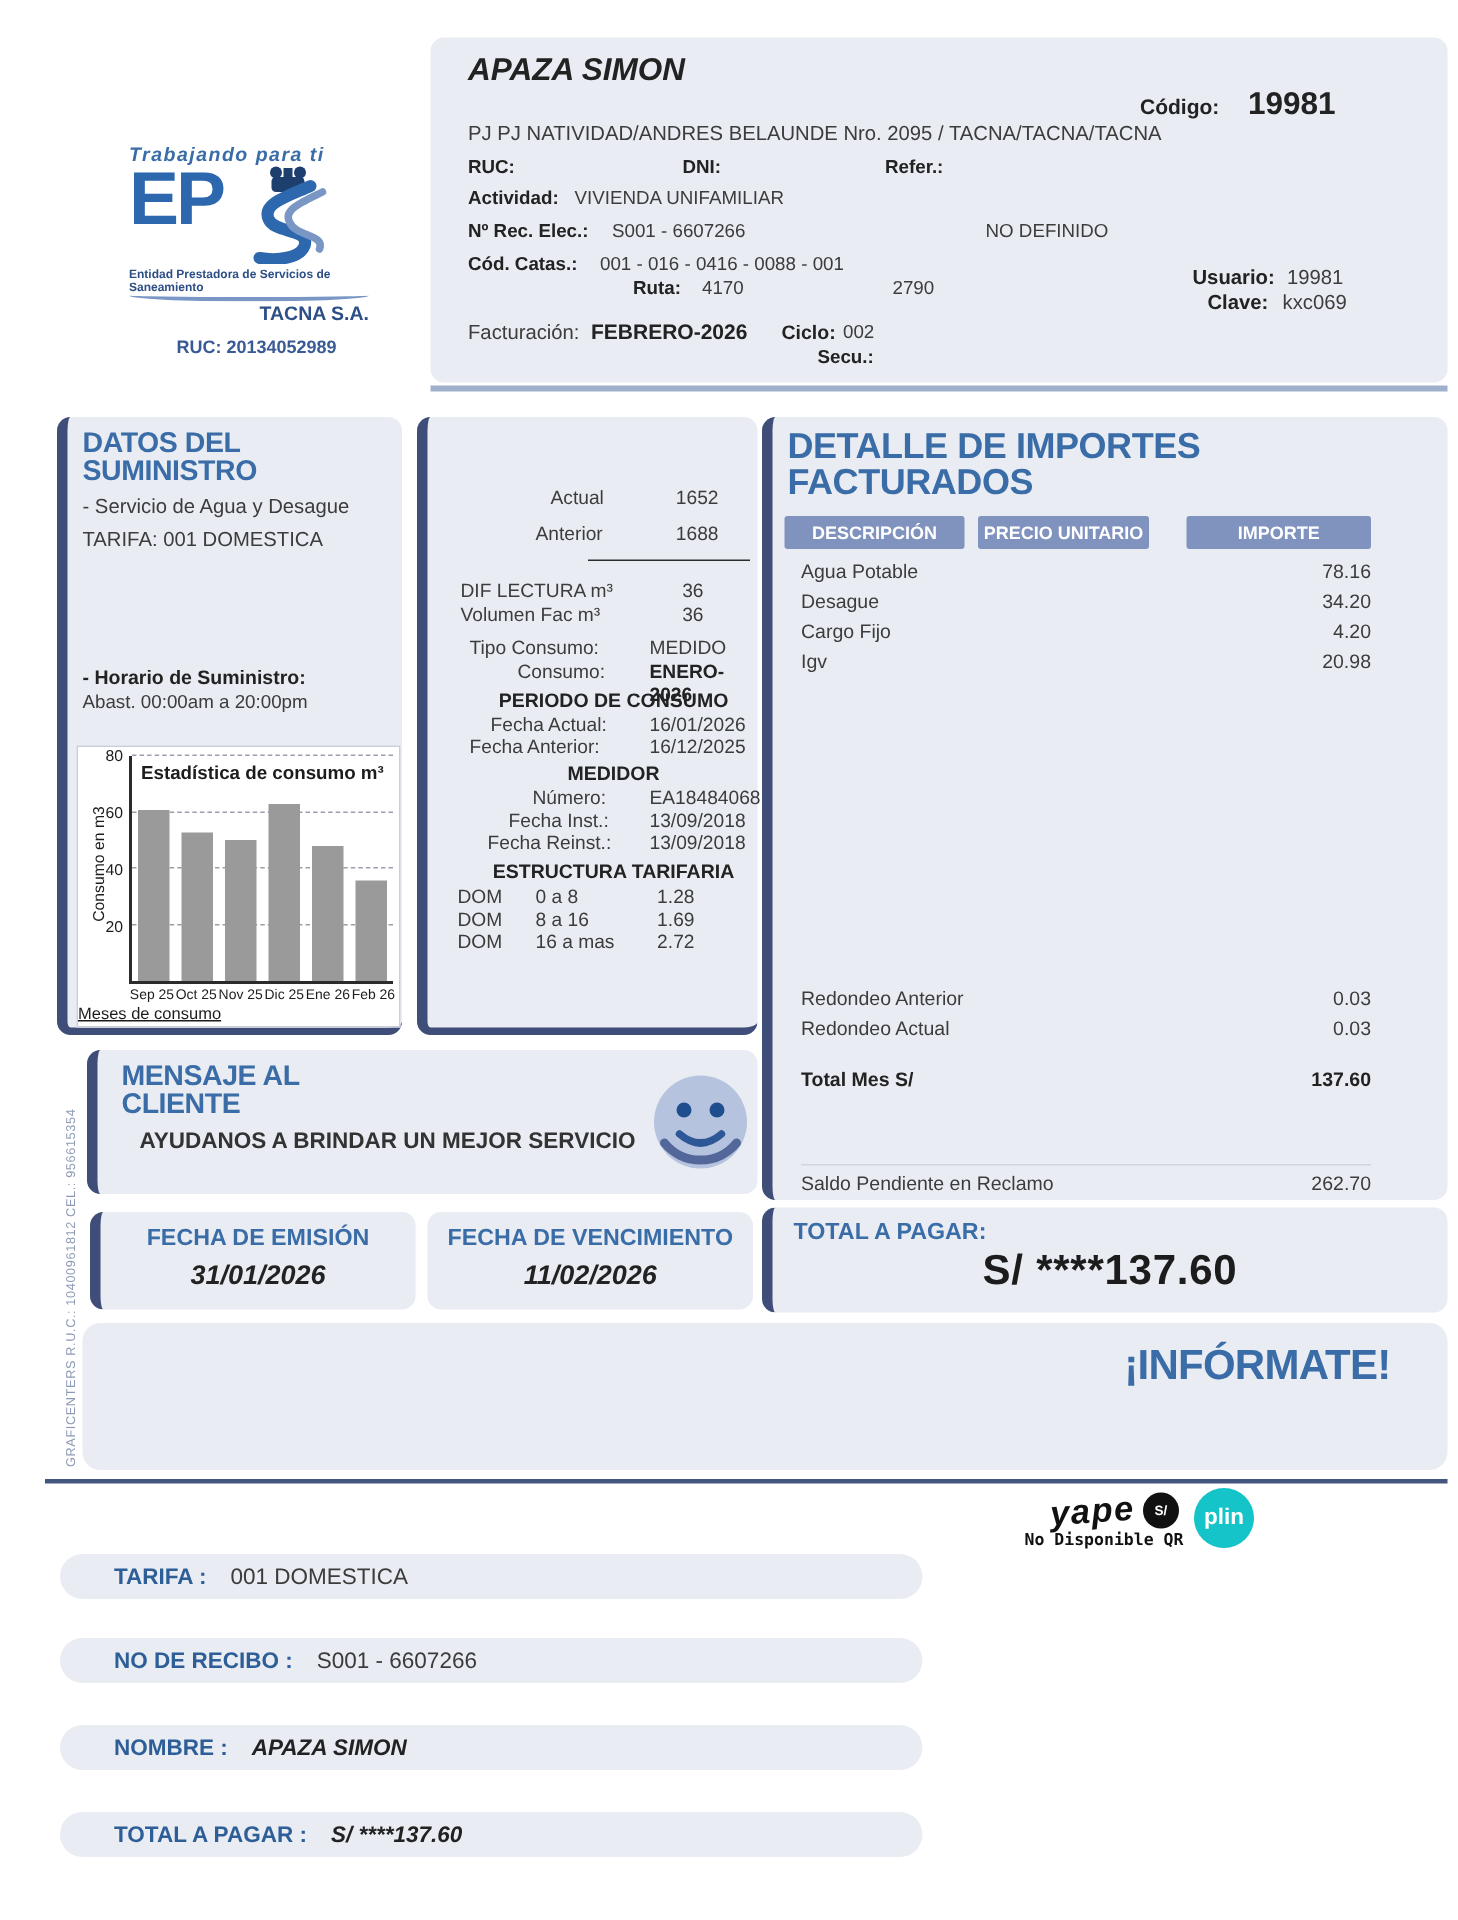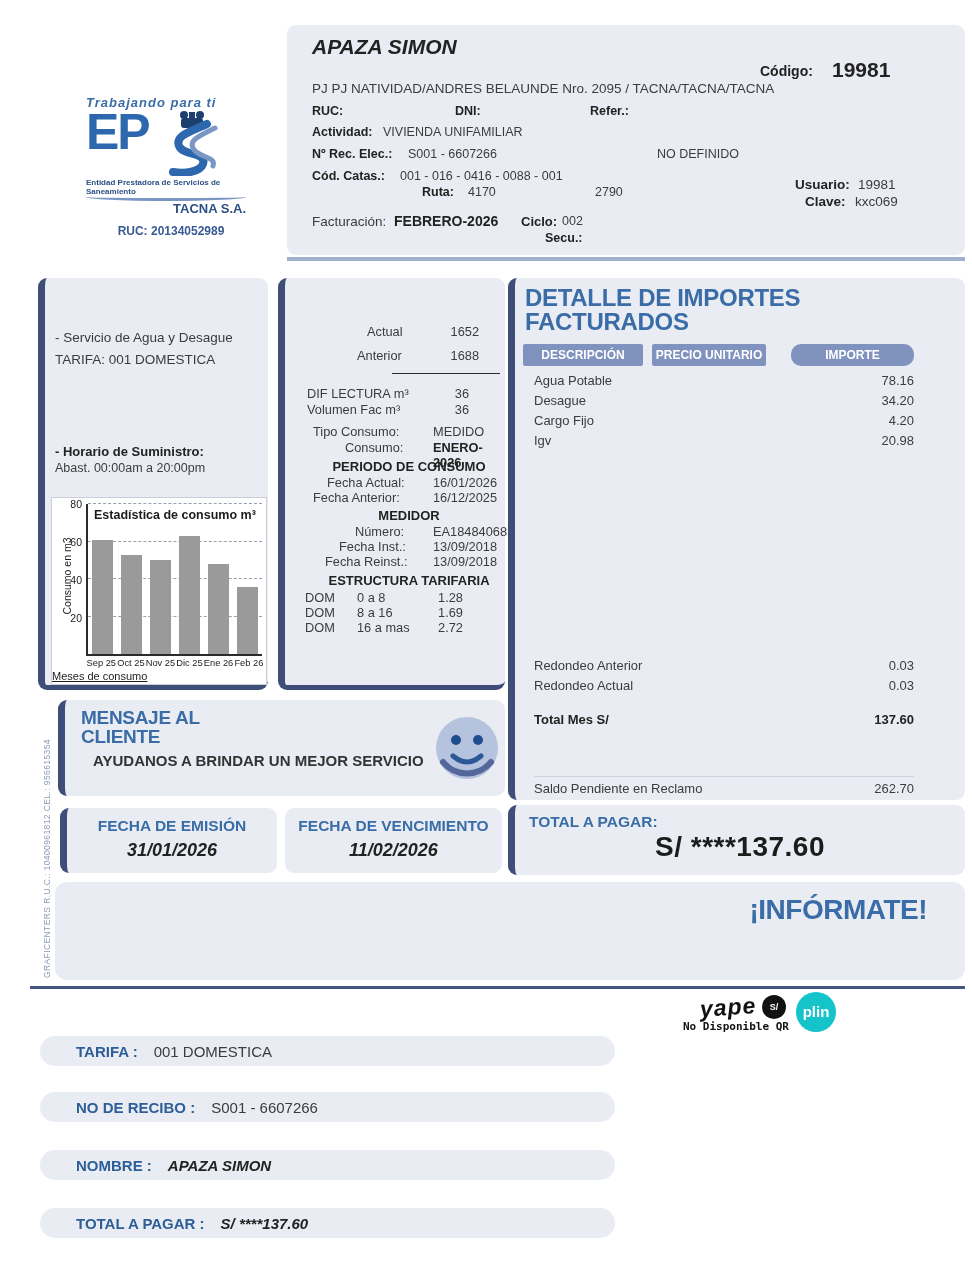--- a/index.html
+++ b/index.html
@@ -154,20 +154,21 @@
   <div class="abs hval" style="left:858px; top:177px; font-size:13.5px;">19981</div>
   <div class="abs hlabel" style="left:805px; top:194px; font-size:13.5px;">Clave:</div>
   <div class="abs hval" style="left:855px; top:194px; font-size:13.5px;">kxc069</div>
 
   <div class="abs hval" style="left:312px; top:214px; font-size:13.5px;">Facturación:</div>
   <div class="abs hlabel" style="left:394px; top:213px; font-size:14px;">FEBRERO-2026</div>
   <div class="abs hlabel" style="left:521px; top:214px; font-size:13px;">Ciclo:</div>
   <div class="abs hval" style="left:562px; top:214px;">002</div>
 
   <div id="datos-panel" class="panel navybar-l navybar-b">
+    <div class="abs blue-title sec-title" style="left:10px; top:8px; width:170px;">DATOS DEL SUMINISTRO</div>
     <div class="abs datos-txt" style="left:10px; top:52px;">- Servicio de Agua y Desague</div>
     <div class="abs datos-txt" style="left:10px; top:74px;">TARIFA: 001 DOMESTICA</div>
     <div class="abs datos-txt b" style="left:10px; top:166px; font-size:13px; color:#222;">- Horario de Suministro:</div>
     <div class="abs datos-txt" style="left:10px; top:183px; font-size:12.5px;">Abast. 00:00am a 20:00pm</div>
 
     <div id="chart-box">
       <div id="chart-title">Estadística de consumo m³</div>
       <div id="chart-ylabel">Consumo en m3</div>
       <div id="chart-yticks">
           <div class="ytick" style="bottom: calc(25% - 6px);">20</div>
@@ -271,21 +272,21 @@
           <span class="abs c-small" style="right: 42px;">2.72</span>
         </div>
       </div>
   </div>
 
   <div id="importes-panel" class="panel navybar-l">
     <div class="abs blue-title" style="left:10px; top:8px; width:330px; font-size:24px;">DETALLE DE IMPORTES FACTURADOS</div>
     <div class="abs" style="left:0; top:66px; width:100%; height:22px;">
       <div class="chip" style="left:8px; width:120px;">DESCRIPCIÓN</div>
       <div class="chip" style="left:137px; width:114px;">PRECIO UNITARIO</div>
-      <div class="chip" style="left:276px; width:123px;border-radius:10px;">IMPORTE</div>
+      <div class="chip" style="left:276px; width:123px;">IMPORTE</div>
     </div>
     <div id="importes-rows">
         <div class="imp-row" style="top: 95px;">
           <span>Agua Potable</span>
           <span class="imp-val">78.16</span>
         </div>
         <div class="imp-row" style="top: 115px;">
           <span>Desague</span>
           <span class="imp-val">34.20</span>
         </div>

